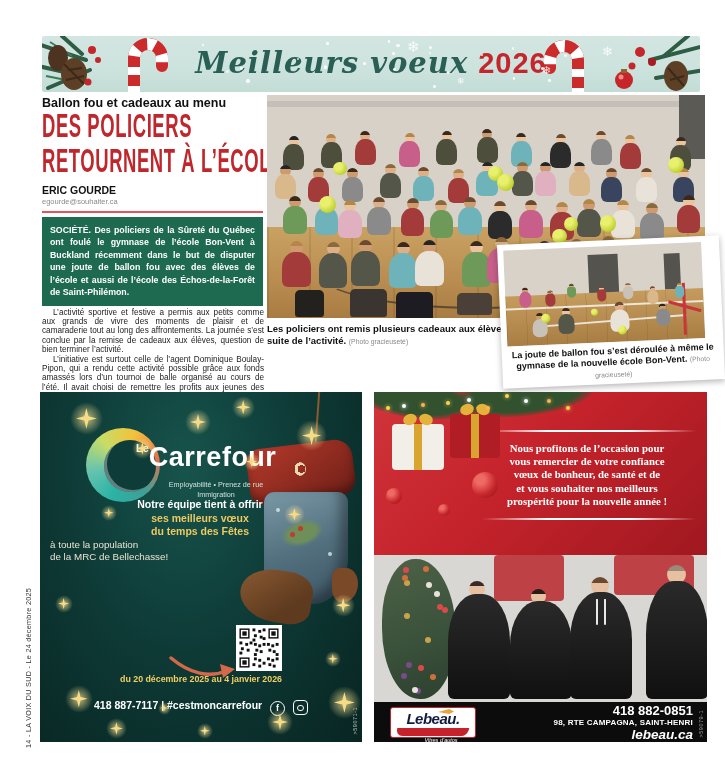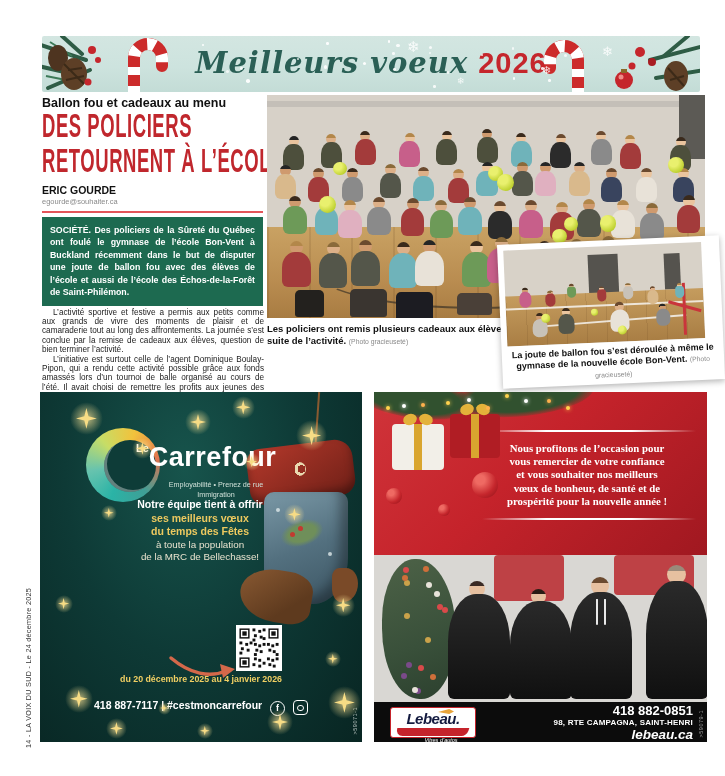--- a/index.html
+++ b/index.html
@@ -68,21 +68,21 @@
   .cf-circle{left:46px;top:36px;width:74px;height:74px;border-radius:50%;
              background:conic-gradient(from 200deg,#2ab3a6,#67c3ae,#c7dd66,#f2c23c,#e2734f,#3f9f96,#2ab3a6);}
   .cf-circle-in{left:64px;top:48px;width:52px;height:52px;border-radius:50%;background:#0e3c38;
                 box-shadow:inset 3px -2px 0 rgba(255,255,255,.35);}
   .cf-name{left:96px;top:50px;color:#fff;white-space:nowrap;}
   .cf-le{font-size:11px;font-weight:bold;vertical-align:14px;}
   .cf-carrefour{font-size:27px;font-weight:bold;letter-spacing:.5px;}
   .cf-tag{left:96px;top:88px;width:160px;text-align:center;font-size:7.2px;color:#cfe0d8;line-height:1.35;}
   .cf-wish{left:10px;top:106px;width:300px;text-align:center;font-weight:bold;font-size:10.5px;line-height:13.5px;color:#fff;}
   .cf-wish .gold{color:#edc95f;}
-  .cf-aud{left:10px;top:147px;width:300px;text-align:center;font-size:9.8px;line-height:11.5px;color:#e9e3cf;}
+  .cf-aud{left:10px;top:147px;width:300px;font-size:9.8px;line-height:11.5px;color:#e9e3cf;}
   .cf-msg{left:10px;top:175px;width:300px;text-align:center;font-weight:bold;font-size:10.2px;line-height:13px;color:#fff;}
   .cf-web{left:30px;top:231px;width:180px;text-align:center;font-style:italic;font-size:9.8px;line-height:12.5px;color:#efe9d8;}
   .cf-qr{left:196px;top:233px;width:46px;height:46px;background:#fff;padding:2px;box-sizing:border-box;}
   .cf-arrow{left:128px;top:262px;}
   .cf-notice{left:6px;top:282px;width:310px;text-align:center;font-weight:bold;font-size:8.8px;line-height:11px;color:#f0cf63;}
   .cf-contact{left:0;top:307px;width:322px;text-align:center;font-weight:bold;font-size:10.5px;color:#fff;}
   .soc{display:inline-flex;align-items:center;justify-content:center;width:13px;height:13px;border:1.3px solid #fff;
        border-radius:50%;font-size:9px;font-weight:bold;color:#fff;margin-left:5px;vertical-align:-2px;}
   .soc.ig{border-radius:4px;position:relative;}
   .soc.ig:after{content:"";width:4.5px;height:4.5px;border:1.2px solid #fff;border-radius:50%;}
@@ -661,22 +661,22 @@
       <div class="star" style="left: 196px; top: 8px; width: 14.4px; height: 14.4px;"></div>
     </div>
 
   <div class="abs ad-lb">
     <div class="abs lb-red" id="lbRed">
       <div class="lb-line" style="left:108px;top:38px;width:214px;"></div>
       <div class="lb-line" style="left:108px;top:126px;width:214px;"></div>
       <div class="abs lb-msg">
         <span>Nous profitons de l’occasion pour</span>
         <span>vous remercier de votre confiance</span>
+        <span>vœux de bonheur, de santé et de</span>
         <span>et vous souhaiter nos meilleurs</span>
-        <span>vœux de bonheur, de santé et de</span>
         <span>prospérité pour la nouvelle année !</span>
       </div>
       <div class="garl" style="left:-20px;top:-14px;width:120px;height:40px;transform:rotate(8deg);"></div>
       <div class="garl" style="left:80px;top:-18px;width:140px;height:42px;transform:rotate(-6deg);"></div>
       <div class="gift" style="left:18px;top:32px;width:52px;height:46px;background:#f2efe8;">
         <div class="rib-v"></div>
       </div>
       <div class="bow" style="left:29px;top:22px;"></div>
       <div class="gift" style="left:76px;top:22px;width:50px;height:44px;background:#b01d24;">
         <div class="rib-v"></div>

